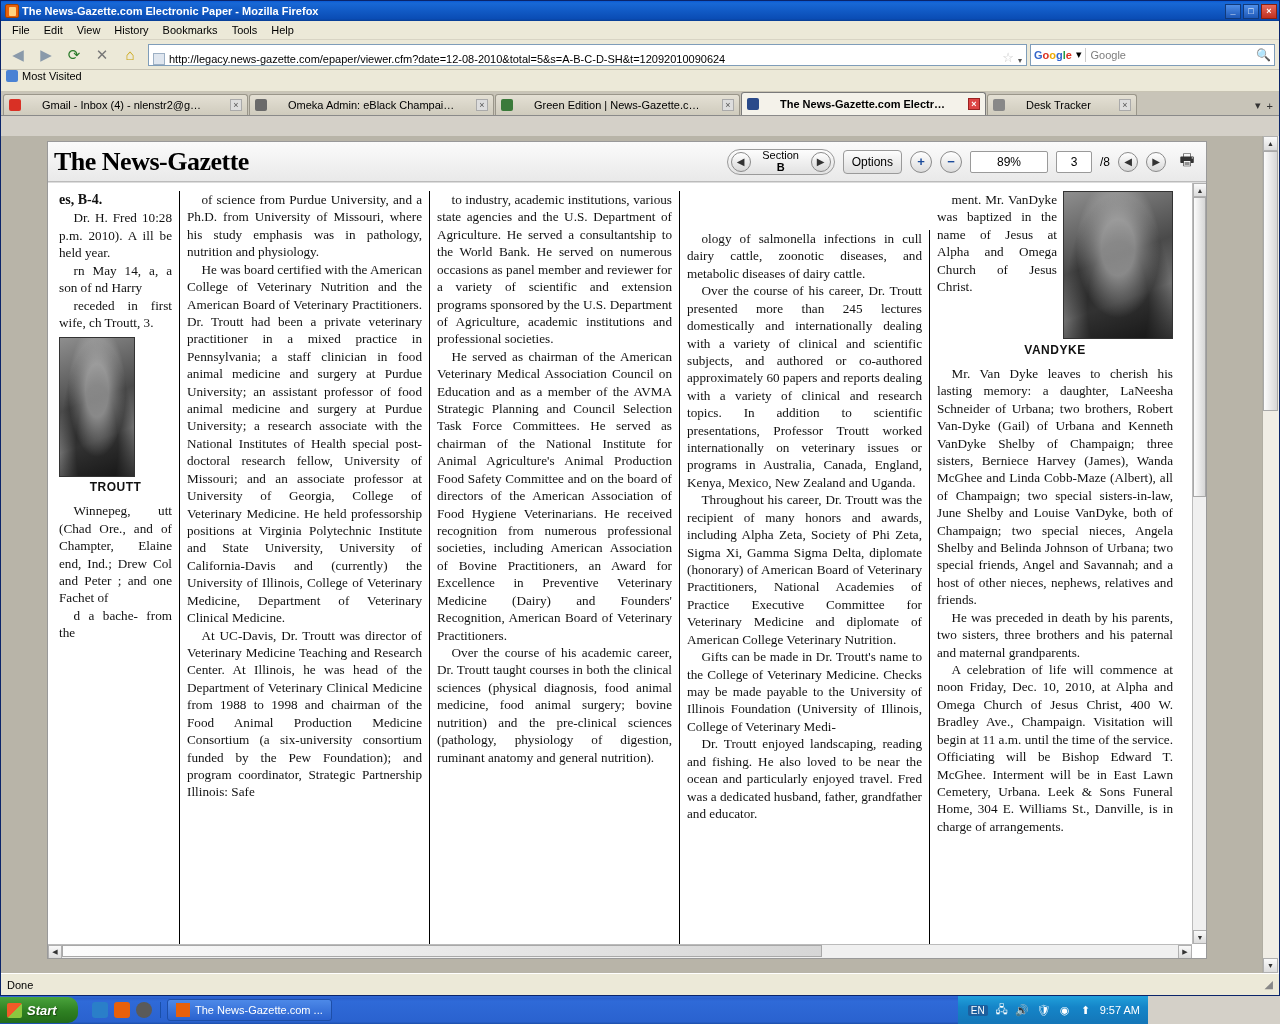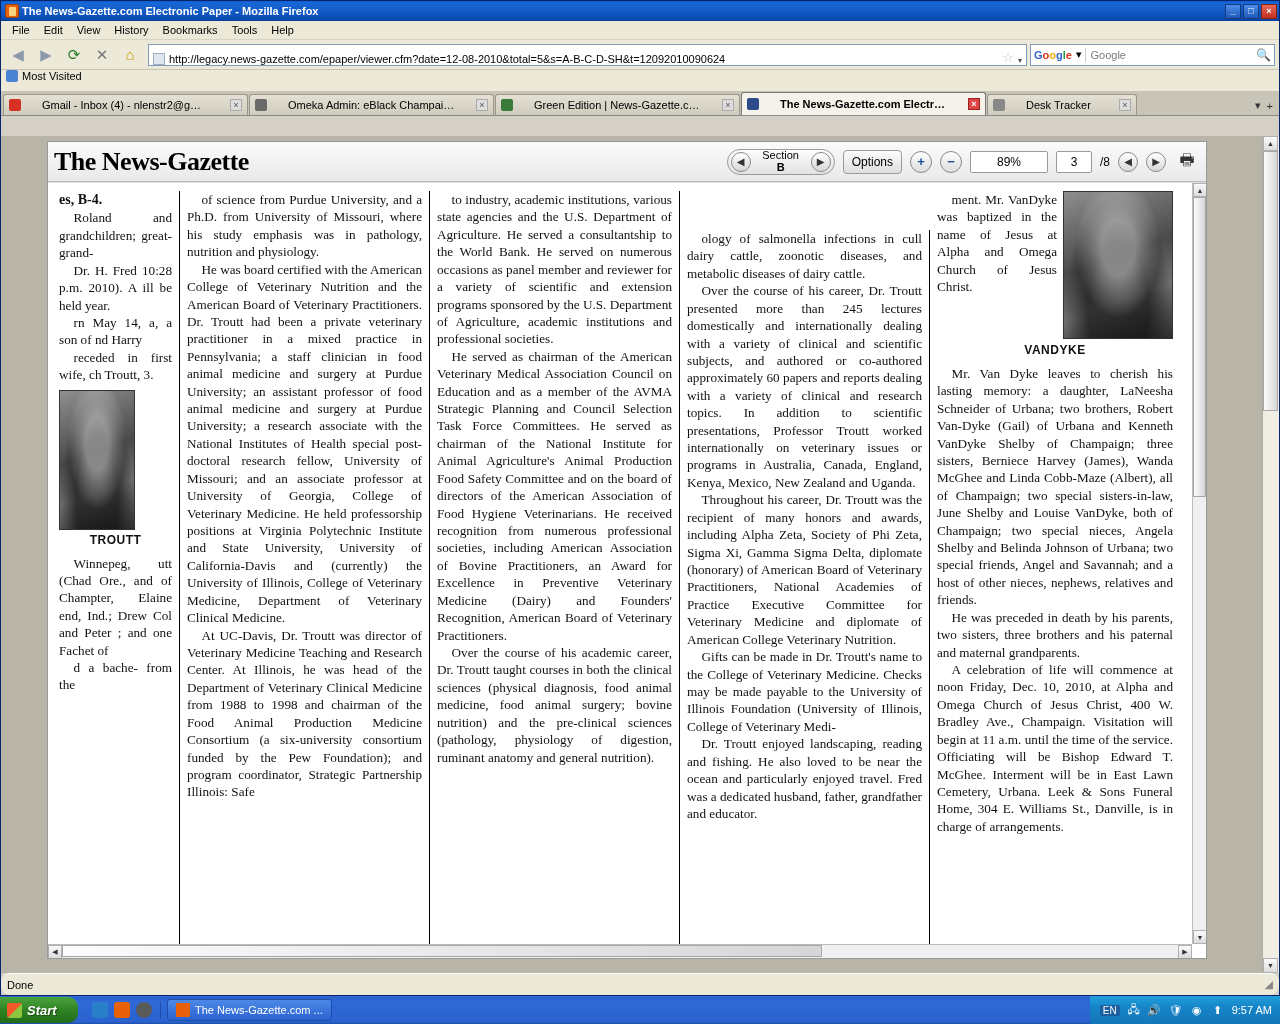--- a/index.html
+++ b/index.html
@@ -248,26 +248,26 @@
   
   #pagescroll {
     position: absolute; right: 0; top: 0; bottom: 0; width: 17px;
     background: #f0ede5; border-left: 1px solid #b0ada2;
   }
   #pagescroll .sb-arrow { width: 15px; height: 15px; }
   
   #statusbar {
     position: absolute; left: 0; right: 0; bottom: 0; height: 22px;
     background: #ece9d8; border-top: 1px solid #fff;
-    display: flex; align-items: center; font-size: 11px; padding: 0 6px; border-radius: 9px;
+    display: flex; align-items: center; font-size: 11px; padding: 0 6px;
   }
   #statusbar .grip { margin-left: auto; width: 14px; color: #888; text-align: right;}
   
   #taskbar {
-    position: absolute; left: 0; bottom: 0; width: 1280px; height: 28px;
+    position: absolute; left: 0; bottom: 0; width: 1148px; height: 28px;
     background: linear-gradient(to bottom,#3168d5 0%,#2a5fcc 9%,#2f6ad8 18%,#2a62cf 92%,#1c4faa 100%);
     display: flex; align-items: center; margin-top: 28px;
   }
   #startbtn {
     height: 26px; min-width: 78px; display: flex; align-items: center; gap: 5px;
     padding: 0 12px 0 7px; margin-right: 6px;
     background: linear-gradient(to bottom,#4aa33c,#2e8022 55%,#236c19);
     border-radius: 0 10px 10px 0;
     color: #fff; font-weight: bold; font-style: italic; font-size: 13px;
     text-shadow: 1px 1px 1px #1a4a10;
@@ -408,21 +408,20 @@
         <span class="rbtn">▶</span>
 
         <span class="printbtn">🖶</span>
       </div>
 
       <div id="paper">
         <div id="papercols">
 
           <div class="col c0">
             <div class="contsmall">es, B-4.</div>
-            <p>Roland and grandchildren; great-grand-</p>
             <p>Dr. H. Fred 10:28 p.m. 2010). A ill be held year.</p>
             <p>rn May 14, a, a son of nd Harry</p>
             <p>receded in first wife, ch Troutt, 3.</p>
             <div class="photo portrait-left">
                 <div class="face"></div>
               </div>
             <div class="caption">TROUTT</div>
             <p>Winnepeg, utt (Chad Ore., and of Champter, Elaine end, Ind.; Drew Col and Peter ; and one Fachet of</p>
             <p>d a bache- from the</p>
           </div>

